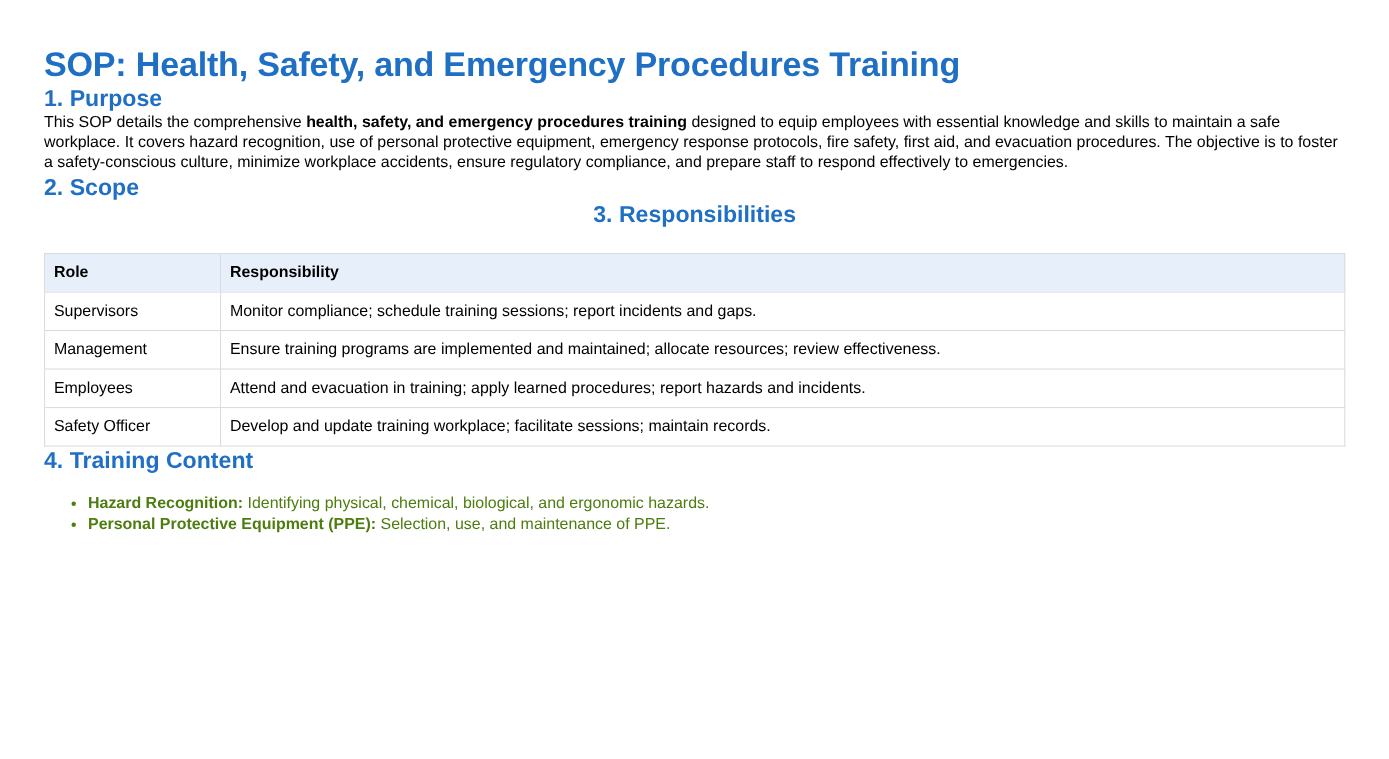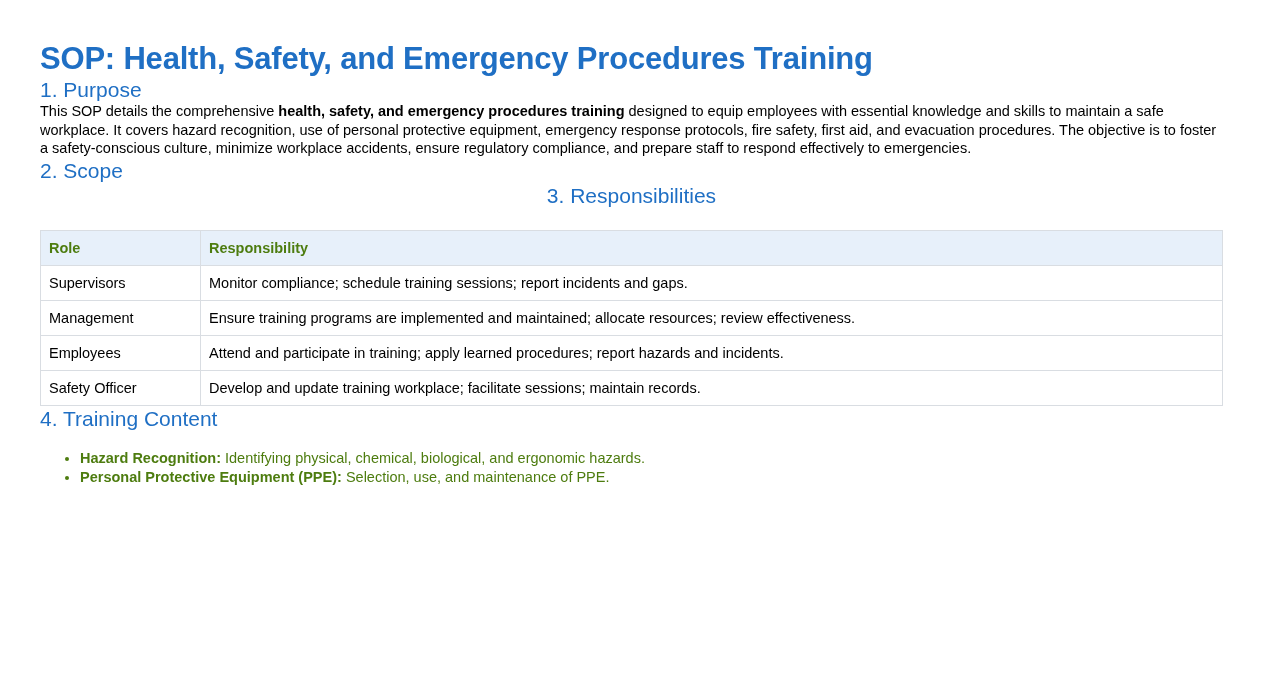--- a/index.html
+++ b/index.html
@@ -26,21 +26,21 @@
     font-size: 31px;
     font-weight: bold;
     line-height: 1.2;
     margin: 0;
     padding-top: 40px;
     letter-spacing: -0.2px;
   }
   h2.section-heading {
     color: #1f6fc4;
     font-size: 21px;
-    font-weight: normal;
+    font-weight: bold;
     margin: 0;
     padding: 0;
     line-height: 1.2;
   }
   .sec-purpose-heading { padding-top: 32px; }
   .sec-scope-heading   { padding-top: 40px; }
   .sec-resp-heading    { padding-top: 40px; text-align: center; }
   .sec-train-heading   { padding-top: 42px; }
 
   p.body-text {
@@ -70,21 +70,21 @@
     text-align: left;
     vertical-align: middle;
     padding: 0 8px;
     height: 35px;
     line-height: 18px;
     box-sizing: border-box;
   }
   table.resp-table thead th {
     background: #e7f0fa;
     font-weight: bold;
-    color: #4d7c0f;
+    color: #000000;
   }
   table.resp-table tbody td {
     background: #ffffff;
     font-weight: normal;
   }
   col.col-role { width: 160px; }
 
   ul.content-list {
     margin: 0;
     padding: 18px 0 0 40px;
@@ -129,21 +129,21 @@
       <tr>
         <td>Supervisors</td>
         <td>Monitor compliance; schedule training sessions; report incidents and gaps.</td>
       </tr>
       <tr>
         <td>Management</td>
         <td>Ensure training programs are implemented and maintained; allocate resources; review effectiveness.</td>
       </tr>
       <tr>
         <td>Employees</td>
-        <td>Attend and participate in training; apply learned procedures; report hazards and incidents.</td>
+        <td>Attend and evacuation in training; apply learned procedures; report hazards and incidents.</td>
       </tr>
       <tr>
         <td>Safety Officer</td>
         <td>Develop and update training workplace; facilitate sessions; maintain records.</td>
       </tr>
     </tbody>
   </table>
 
   <h2 class="section-heading sec-train-heading">4. Training Content</h2>
 

